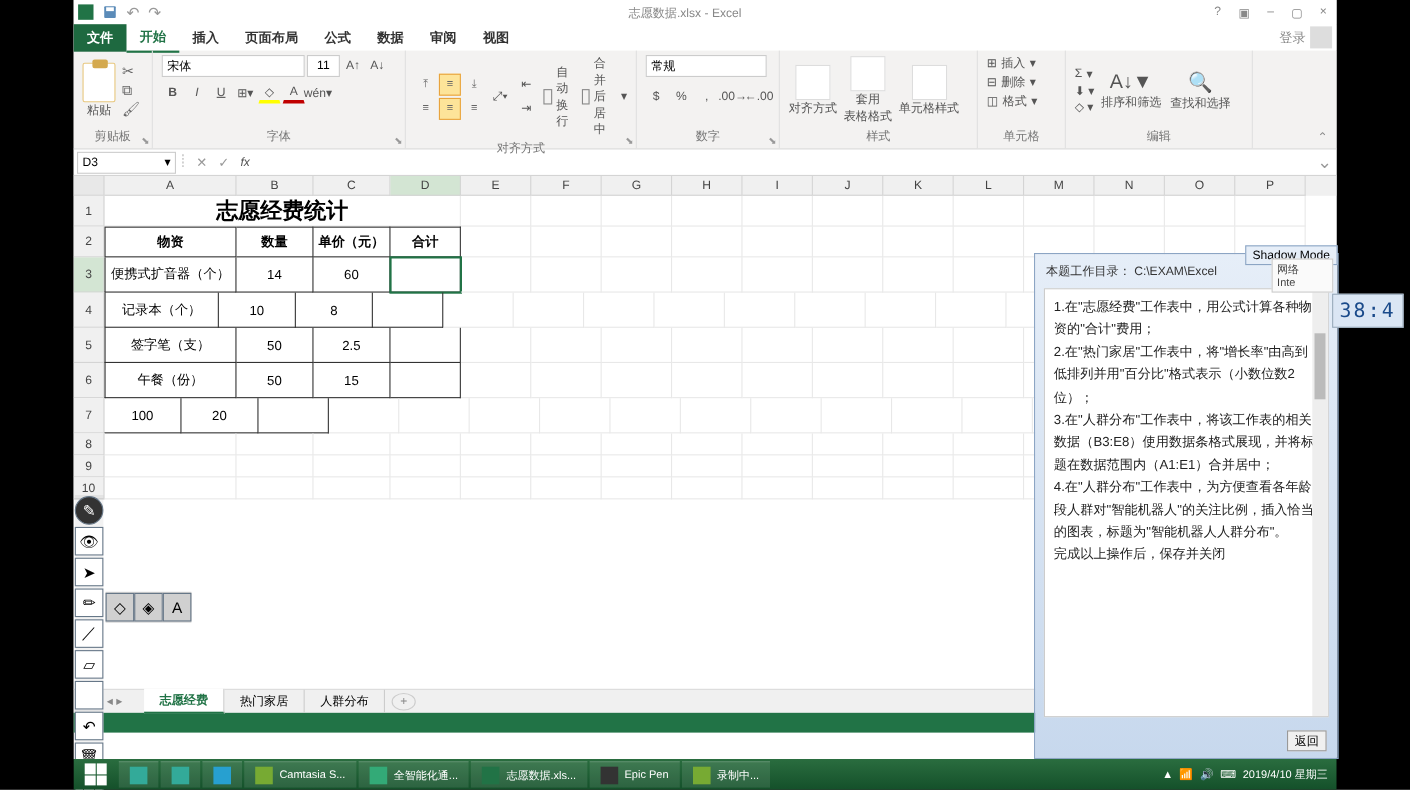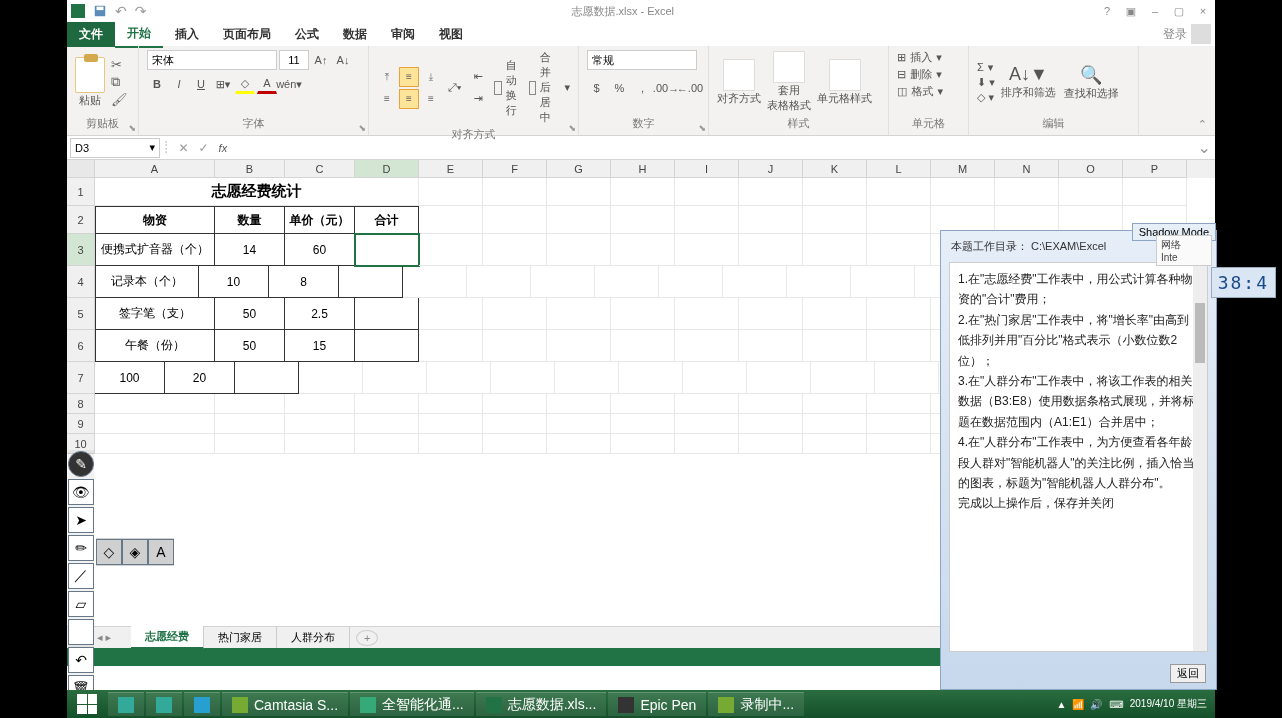--- a/index.html
+++ b/index.html
@@ -62,21 +62,21 @@
 .col-h { border-right: 1px solid #d4d4d4; border-bottom: 1px solid #d4d4d4; text-align: center; font-size: 11px; color: #444; line-height: 18px; }
 .col-h.active { background: #d3e5d3; }
 .rows-container { position: relative; }
 .grid-row { display: flex; height: 28px; }
 .row-h { width: 28px; border-right: 1px solid #d4d4d4; border-bottom: 1px solid #d4d4d4; background: #f0f0f0; text-align: center; font-size: 11px; color: #444; display: flex; align-items: center; justify-content: center; }
 .row-h.active { background: #d3e5d3; }
 .cell { border-right: 1px solid #e8e8e8; border-bottom: 1px solid #e8e8e8; font-size: 12px; display: flex; align-items: center; justify-content: center; }
 .cell.b { border-right: 1px solid #333; border-bottom: 1px solid #333; }
 .cell.bl { border-left: 1px solid #333; }
 .cell.bt { border-top: 1px solid #333; }
-.title-cell { font-size: 15px; font-weight: bold; }
+.title-cell { font-size: 20px; font-weight: bold; }
 .header-cell { font-weight: bold; }
 .selected-cell { outline: 2px solid #217346; outline-offset: -1px; }
 .sheet-tabs { height: 22px; display: flex; align-items: center; border-top: 1px solid #d4d4d4; background: #f0f0f0; font-size: 11px; padding-left: 30px; }
 .sheet-tab { padding: 3px 14px; border-right: 1px solid #ccc; cursor: pointer; }
 .sheet-tab.active { background: #fff; color: #217346; border-bottom: 2px solid #217346; font-weight: bold; }
 .add-sheet { padding: 0 10px; color: #888; border: 1px solid #ccc; border-radius: 50%; width: 16px; height: 16px; display: flex; align-items: center; justify-content: center; margin-left: 6px; }
 .h-scroll { margin-left: auto; width: 120px; height: 14px; background: #f0f0f0; display: flex; }
 .sarrow { width: 14px; height: 14px; background: #ddd; font-size: 9px; display: flex; align-items: center; justify-content: center; }
 .statusbar { height: 18px; background: #217346; }
 
@@ -93,21 +93,21 @@
 .epicpen { position: absolute; left: 68px; top: 450px; display: flex; flex-direction: column; background: rgba(0,0,0,0.05); }
 .ep-btn { width: 26px; height: 26px; background: #fff; border: 1px solid #678; margin: 1px 0; display: flex; align-items: center; justify-content: center; font-size: 14px; }
 .ep-btn.dark { background: #333; color: #fff; border-radius: 50%; }
 .ep-sub { position: absolute; left: 28px; top: 88px; display: flex; background: #d0d0d0; }
 .ep-sub .ep-btn { background: #d0d0d0; }
 
 .taskbar { position: absolute; left: 67px; bottom: 0; width: 1148px; height: 28px; background: linear-gradient(#2a6d3f, #14502a); display: flex; align-items: center; }
 .start-btn { width: 40px; height: 28px; display: flex; align-items: center; justify-content: center; }
 .win-logo { width: 20px; height: 20px; display: grid; grid-template: 1fr 1fr / 1fr 1fr; gap: 1px; }
 .win-logo div { background: #fff; }
-.task-item { height: 24px; padding: 0 10px; margin: 0 1px; background: rgba(255,255,255,0.1); color: #fff; font-size: 14px; display: flex; align-items: center; gap: 6px; border-top: 1px solid rgba(255,255,255,0.2); }
+.task-item { height: 24px; padding: 0 10px; margin: 0 1px; background: rgba(255,255,255,0.1); color: #fff; font-size: 10px; display: flex; align-items: center; gap: 6px; border-top: 1px solid rgba(255,255,255,0.2); }
 .task-icon { width: 16px; height: 16px; background: #48a; }
 .tray { margin-left: auto; display: flex; align-items: center; gap: 6px; color: #fff; font-size: 10px; padding-right: 8px; }
 </style>
 </head>
 <body>
 
 <div class="app-window">
 
   <div class="titlebar">
     <div class="titlebar-left">

